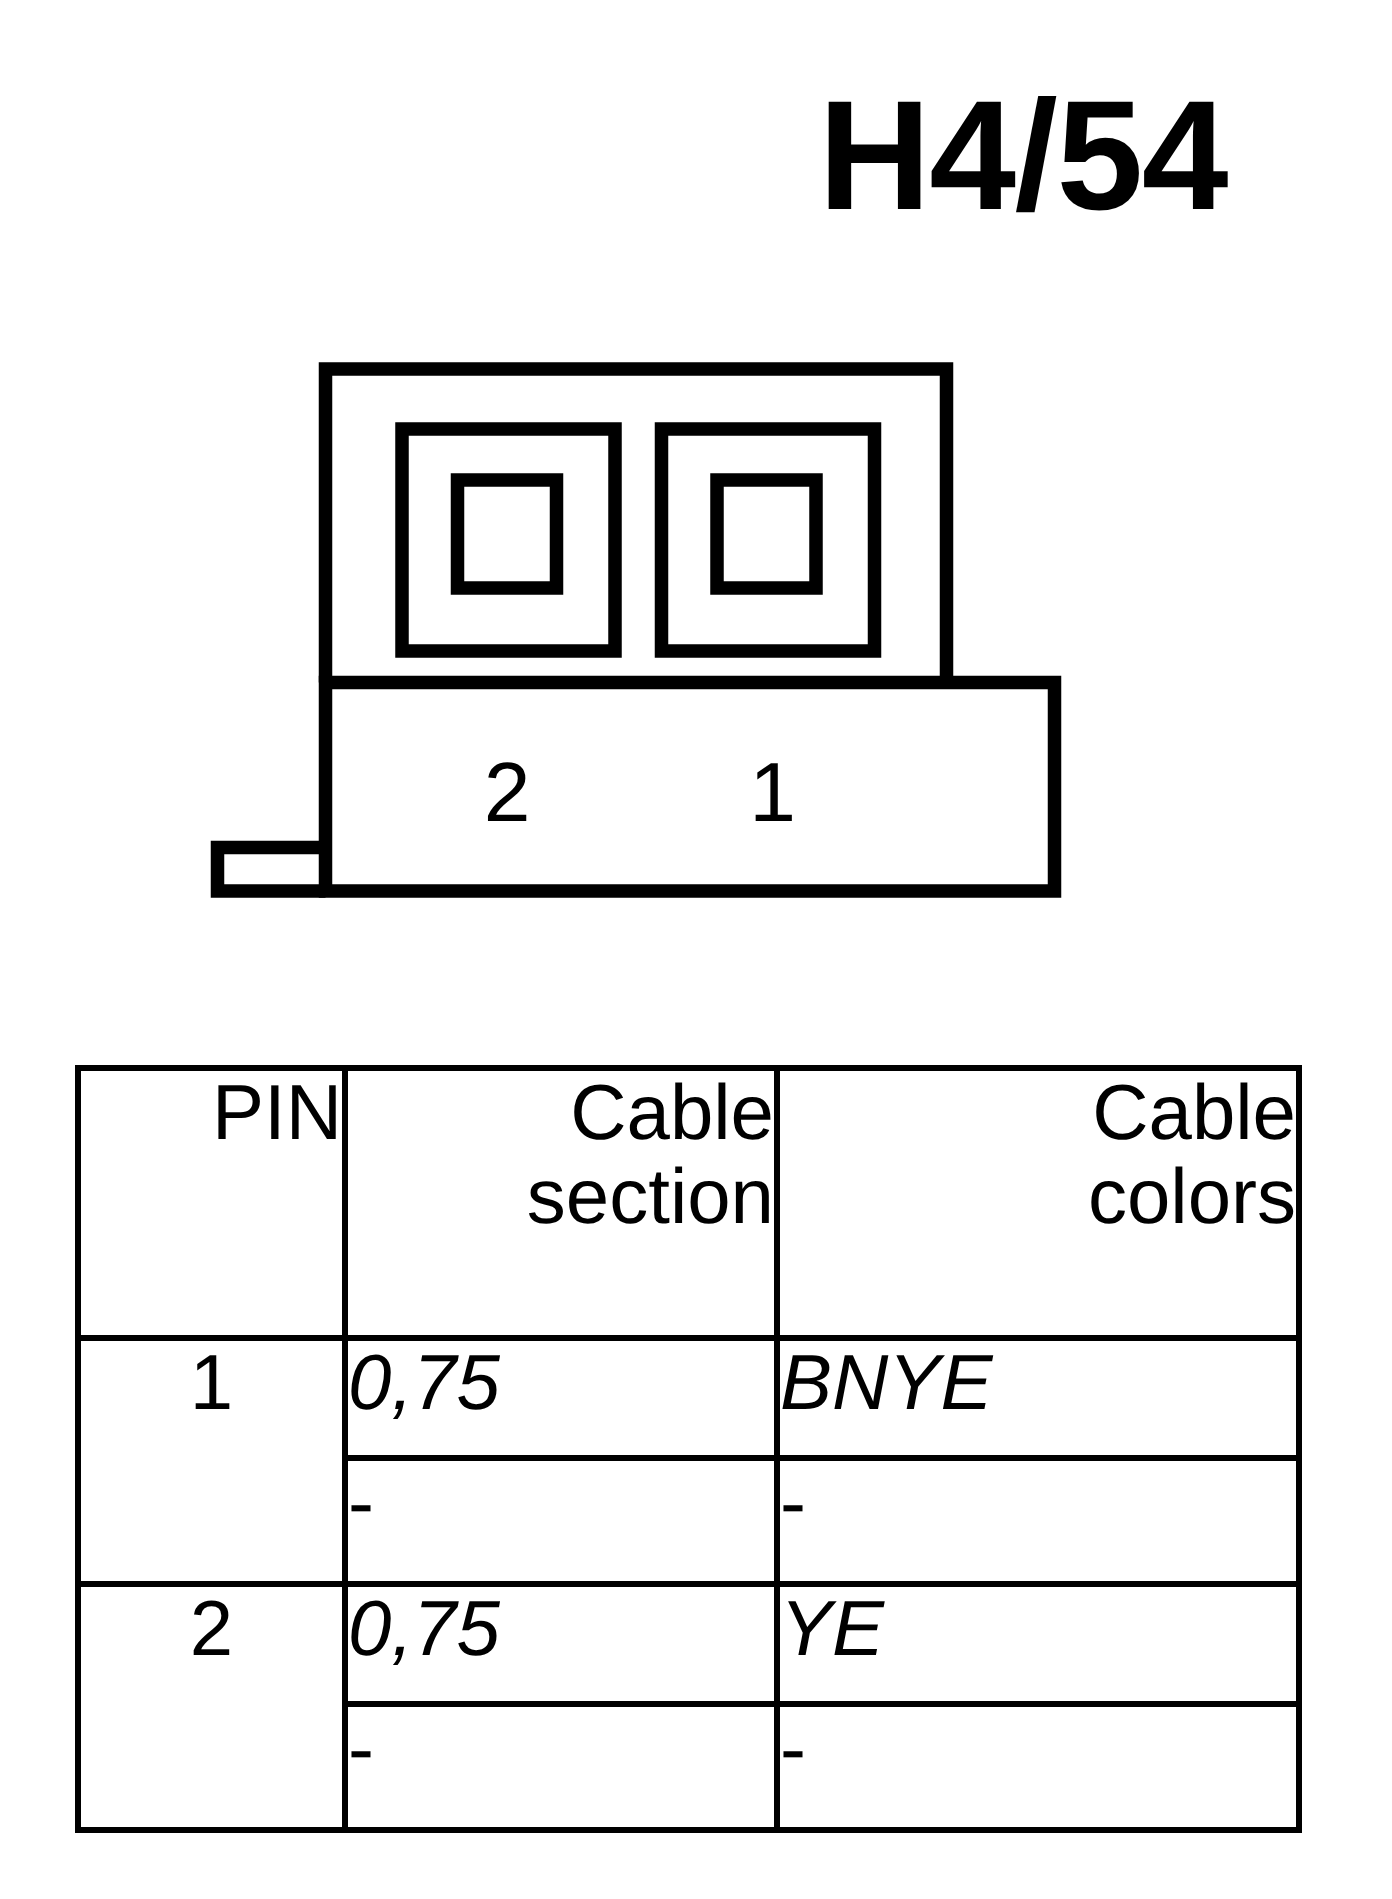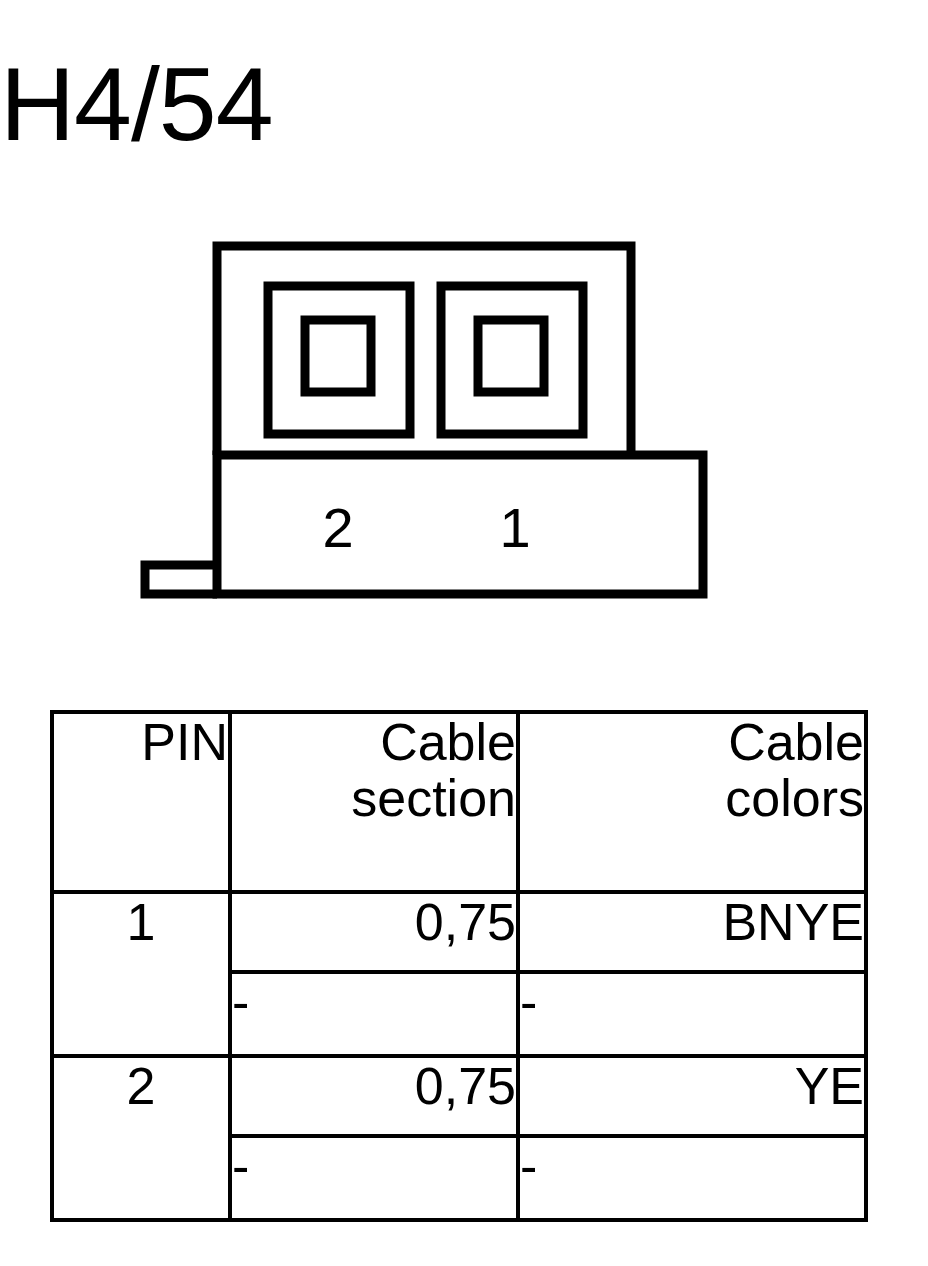--- a/index.html
+++ b/index.html
@@ -15,23 +15,23 @@
     color: #000000;
     overflow: hidden;
   }
 
   
   #title {
     position: absolute;
     left: 0;
     top: 52px;
     width: 818px;
-    text-align: left;
+    text-align: right;
     font-size: 104px;
-    font-weight: normal;
+    font-weight: bold;
     line-height: 1;
     letter-spacing: -1px;
   }
 
   
   #connector {
     position: absolute;
     left: 0;
     top: 0;
     width: 928px;
@@ -74,24 +74,25 @@
     text-align: right;
     height: 176px;
     padding-top: 6px;
   }
   td.pin-cell {
     text-align: center;
     height: 160px;
     padding-top: 2px;
   }
   td.val-cell {
-    text-align: right;
+    text-align: left;
     padding-left: 14px;
     height: 74px;
     padding-top: 2px;
+    font-style: italic;
   }
   td.dash-cell {
     text-align: left;
     padding-left: 14px;
     height: 78px;
     padding-top: 6px;
   }
 </style>
 </head>
 <body>

